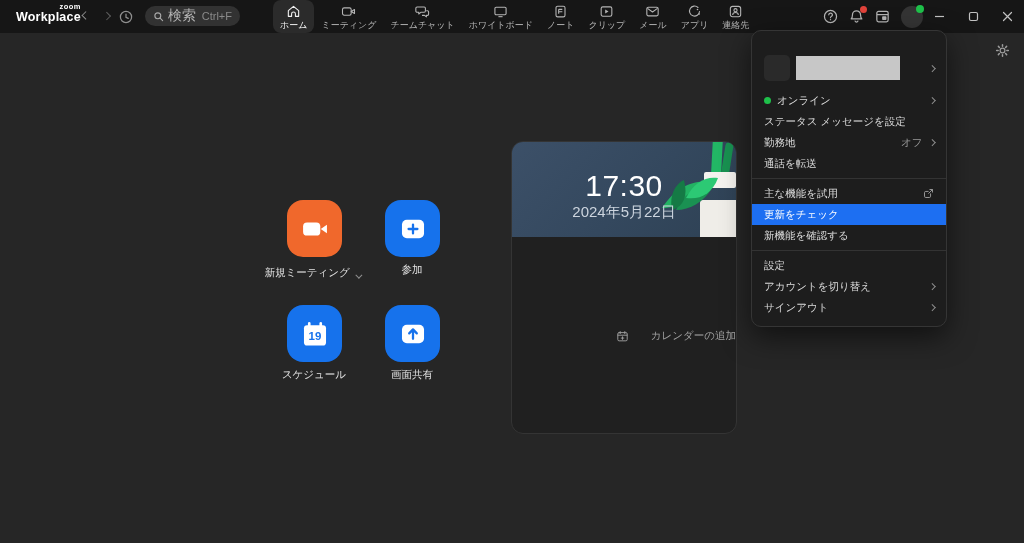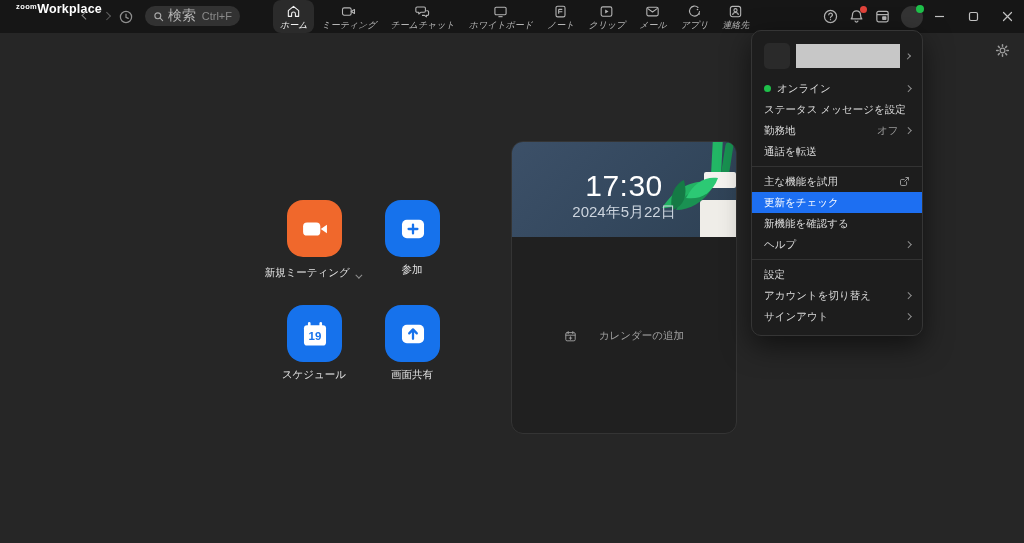--- a/index.html
+++ b/index.html
@@ -6,39 +6,39 @@
   html,body { width:1024px; height:543px; overflow:hidden; }
   body {
     font-family:"Liberation Sans","DejaVu Sans",sans-serif;
     background:#262626; color:#e3e3e3; position:relative;
     -webkit-font-smoothing:antialiased;
   }
   .app { position:absolute; inset:0; }
 
   
   .titlebar { position:absolute; top:0; left:0; right:0; height:33px; background:#161616; }
-  .logo { position:absolute; left:16px; top:3px; display:flex; align-items:flex-start; line-height:1.1; }
+  .logo { position:absolute; left:16px; top:3px; display:flex; flex-direction:column; align-items:flex-end; line-height:1.1; }
   .logo-top { font-size:7.5px; font-weight:700; color:#fff; letter-spacing:.4px; }
   .logo-bottom { font-size:12.5px; font-weight:700; color:#fff; letter-spacing:.2px; }
   .navbtn { position:absolute; top:8px; width:16px; height:16px; background:none; border:none; display:flex; align-items:center; justify-content:center; cursor:default; }
   .chev { width:5.5px; height:5.5px; border-top:1.4px solid #8f8f8f; border-right:1.4px solid #8f8f8f; display:inline-block; }
   .chev.left  { transform:rotate(-135deg); }
   .chev.right { transform:rotate(45deg); }
   .chev.down  { transform:rotate(135deg); }
   .chev.dim { border-color:#5f5f5f; }
   .chev.small { width:4.5px; height:4.5px; }
   .historybtn { position:absolute; left:118px; top:8px; width:17px; height:17px; background:none; border:none; }
   .searchbox { position:absolute; left:145px; top:6px; width:95px; height:20px; background:#323232; border-radius:10px; display:flex; align-items:center; padding:0 8px; gap:4px; }
   .searchbox input { flex:1; min-width:0; background:transparent; border:none; outline:none; color:#cfcfcf; font-size:14px; font-family:Liberation Mono, monospace; }
   .searchbox input::placeholder { color:#b3b3b3; }
   .search-shortcut { font-size:11px; color:#8a8a8a; white-space:nowrap; }
 
   
   .tabs { position:absolute; left:273px; top:0; height:33px; display:flex; }
-  .tab { height:33px; padding:3px 7px 2px; display:flex; flex-direction:column; align-items:center; justify-content:center; gap:1px; color:#b5b5b5; background:none; border:none; cursor:default;font-style:italic; }
+  .tab { height:33px; padding:3px 7px 2px; display:flex; flex-direction:column; align-items:center; justify-content:center; gap:1px; color:#b5b5b5; background:none; border:none; cursor:default; }
   .tab svg { stroke:currentColor; }
   .tab .tab-label { font-size:9px; line-height:10px; white-space:nowrap; }
   .tab.active { background:#2b2b2b; border-radius:8px; color:#f2f2f2; }
 
   
   .tb-right { position:absolute; right:101px; top:0; height:33px; display:flex; align-items:center; gap:3px; }
   .tb-iconbtn { position:relative; width:23px; height:23px; background:none; border:none; display:flex; align-items:center; justify-content:center; color:#b5b5b5; }
   .dot { position:absolute; border-radius:50%; }
   .dot.red   { width:7px; height:7px; top:1px; right:1px; background:var(--alert-red,#e1433b); }
   .dot.green { width:8px; height:8px; top:-1px; right:-1px; background:var(--online-green,#1ec04a); }
@@ -54,24 +54,24 @@
   .tile.orange { background:var(--accent-orange,#f0682c); }
   .tile.blue   { background:var(--accent-blue,#1672ec); }
   .tile-label { position:absolute; width:140px; text-align:center; font-size:10.5px; color:#e3e3e3; display:flex; align-items:center; justify-content:center; gap:5px; }
 
   
   .card { position:absolute; left:511px; top:108px; width:226px; height:293px; background:#202020; border:1px solid #343434; border-radius:12px; overflow:hidden; }
   .banner { position:relative; height:95px; background:linear-gradient(135deg,#3c5068 0%,#34485e 55%,#2e4154 100%); overflow:hidden; display:flex; flex-direction:column; align-items:center; }
   .clock-time { margin-top:28px; font-size:30px; font-weight:400; color:#ffffff; letter-spacing:.5px; line-height:32px; z-index:2; }
   .clock-date { margin-top:1px; font-size:15px; color:#ccd4de; z-index:2; }
   .plant { position:absolute; right:0; top:0; height:95px; width:112px; }
-  .addcal { position:absolute; left:0; right:0; top:182px; height:24px; display:flex; align-items:center; justify-content:center; gap:22px; background:none; border:none; color:#a0a0a0; font-size:10.5px; width:100%; }
-
-  
-  .menu { position:absolute; left:751px; top:30px; width:172px; background:#1d1d1d; border:1px solid #353535; border-radius:10px; box-shadow:0 10px 28px rgba(0,0,0,.55); padding:10px 0 8px; z-index:50; }
+  .addcal { position:absolute; left:0; right:0; top:182px; height:24px; display:flex; align-items:center; justify-content:flex-end; gap:22px; background:none; border:none; color:#a0a0a0; font-size:10.5px; width:100%; }
+
+  
+  .menu { position:absolute; left:751px; top:30px; width:196px; background:#1d1d1d; border:1px solid #353535; border-radius:10px; box-shadow:0 10px 28px rgba(0,0,0,.55); padding:22px 0 8px; z-index:50; }
   .profile-row { display:flex; align-items:center; gap:6px; padding:2px 12px 9px; width:100%; background:none; border:none; }
   .profile-avatar { width:26px; height:26px; border-radius:5px; background:#2a2a2a; flex:none; }
   .profile-name-redacted { width:104px; height:24px; background:#c7c7c7; flex:none; }
   .profile-row .chev { margin-left:auto; }
   .mi { display:flex; align-items:center; width:100%; height:21px; padding:0 12px; gap:6px; background:none; border:none; color:#dcdcdc; font-size:10.5px; cursor:default; text-align:left; }
   .mi .mi-label { white-space:nowrap; }
   .mi .mi-right { margin-left:auto; display:flex; align-items:center; gap:7px; color:#9a9a9a; font-size:10.5px; }
   .mi.active { background:var(--menu-highlight,#1d6ff2); color:#ffffff; }
   .status-dot { width:7px; height:7px; border-radius:50%; background:var(--online-green,#1ec04a); flex:none; }
   .sep { border:none; border-top:1px solid #333333; margin:4px 0; }
@@ -342,39 +342,33 @@
             <path d="M10 2.2 H13.8 V6 M13.5 2.5 L8.2 7.8"></path>
         </svg>
       </span>
     </button>
     <button class="mi active">
       <span class="mi-label">更新をチェック</span>
     </button>
     <button class="mi">
       <span class="mi-label">新機能を確認する</span>
     </button>
-    <button class="mi">
-      <span class="mi-label">ヘルプ</span>
+
+    <hr class="sep">
+
+    <button class="mi">
+      <span class="mi-label">設定</span>
+    </button>
+    <button class="mi">
+      <span class="mi-label">アカウントを切り替え</span>
       <span class="mi-right">
           <span class="chev right small"></span>
         </span>
     </button>
-
-    <hr class="sep">
-
-    <button class="mi">
-      <span class="mi-label">設定</span>
-    </button>
-    <button class="mi">
-      <span class="mi-label">アカウントを切り替え</span>
+    <button class="mi">
+      <span class="mi-label">サインアウト</span>
       <span class="mi-right">
           <span class="chev right small"></span>
         </span>
     </button>
-    <button class="mi">
-      <span class="mi-label">サインアウト</span>
-      <span class="mi-right">
-          <span class="chev right small"></span>
-        </span>
-    </button>
   </div>
 
 </div>
 
 </body></html>

